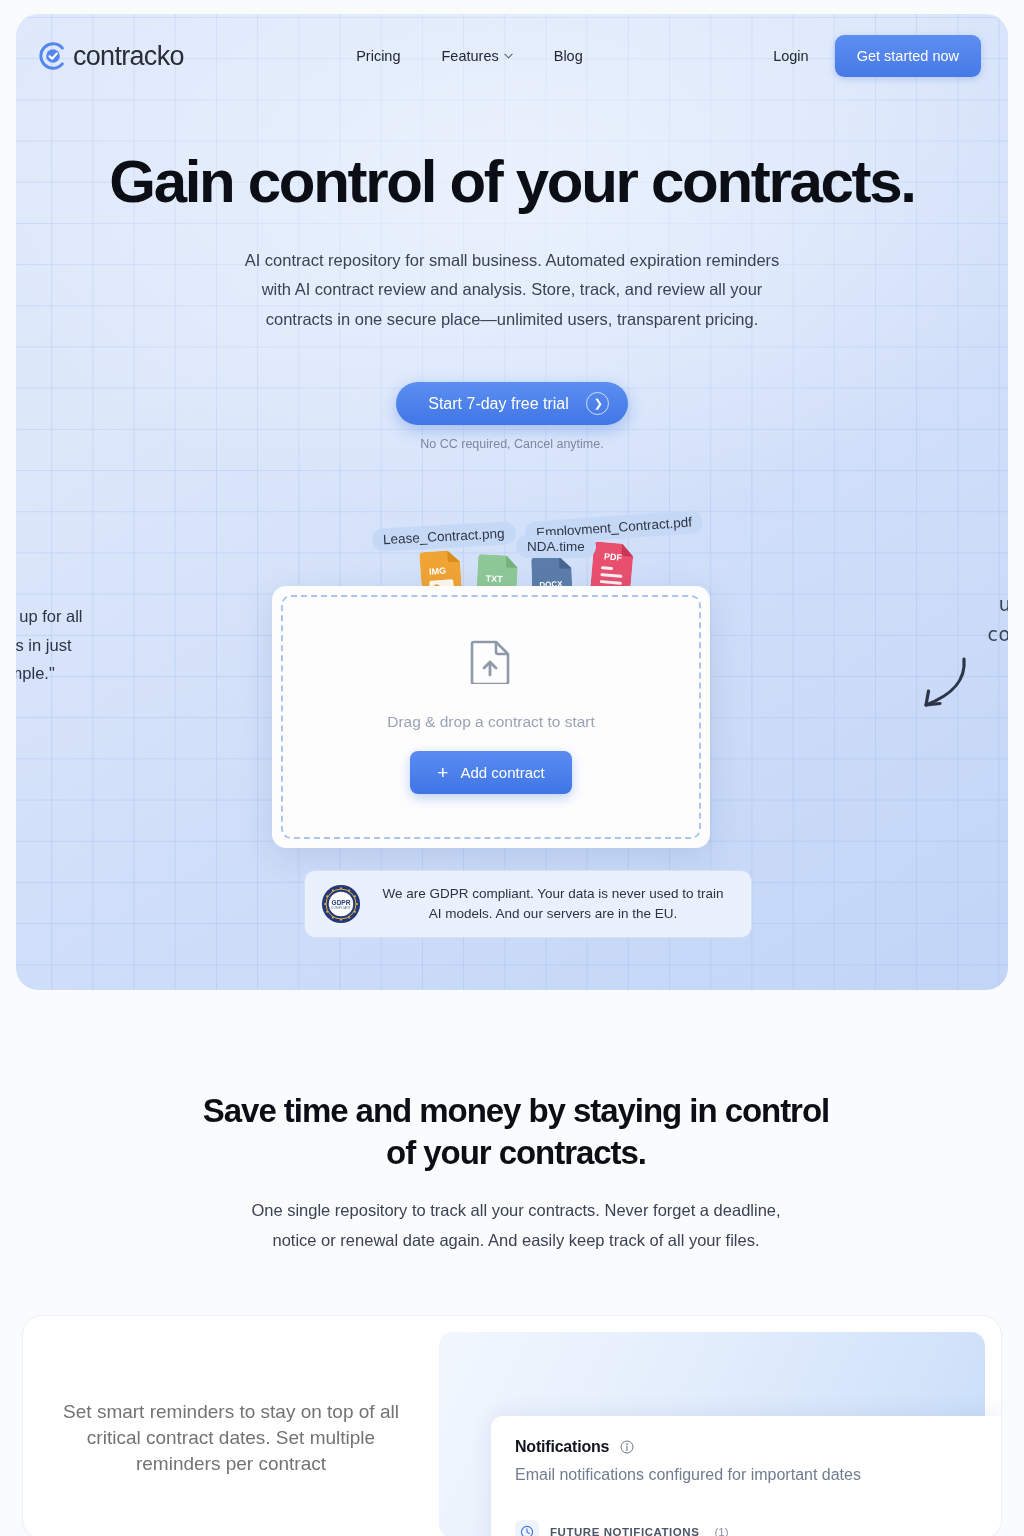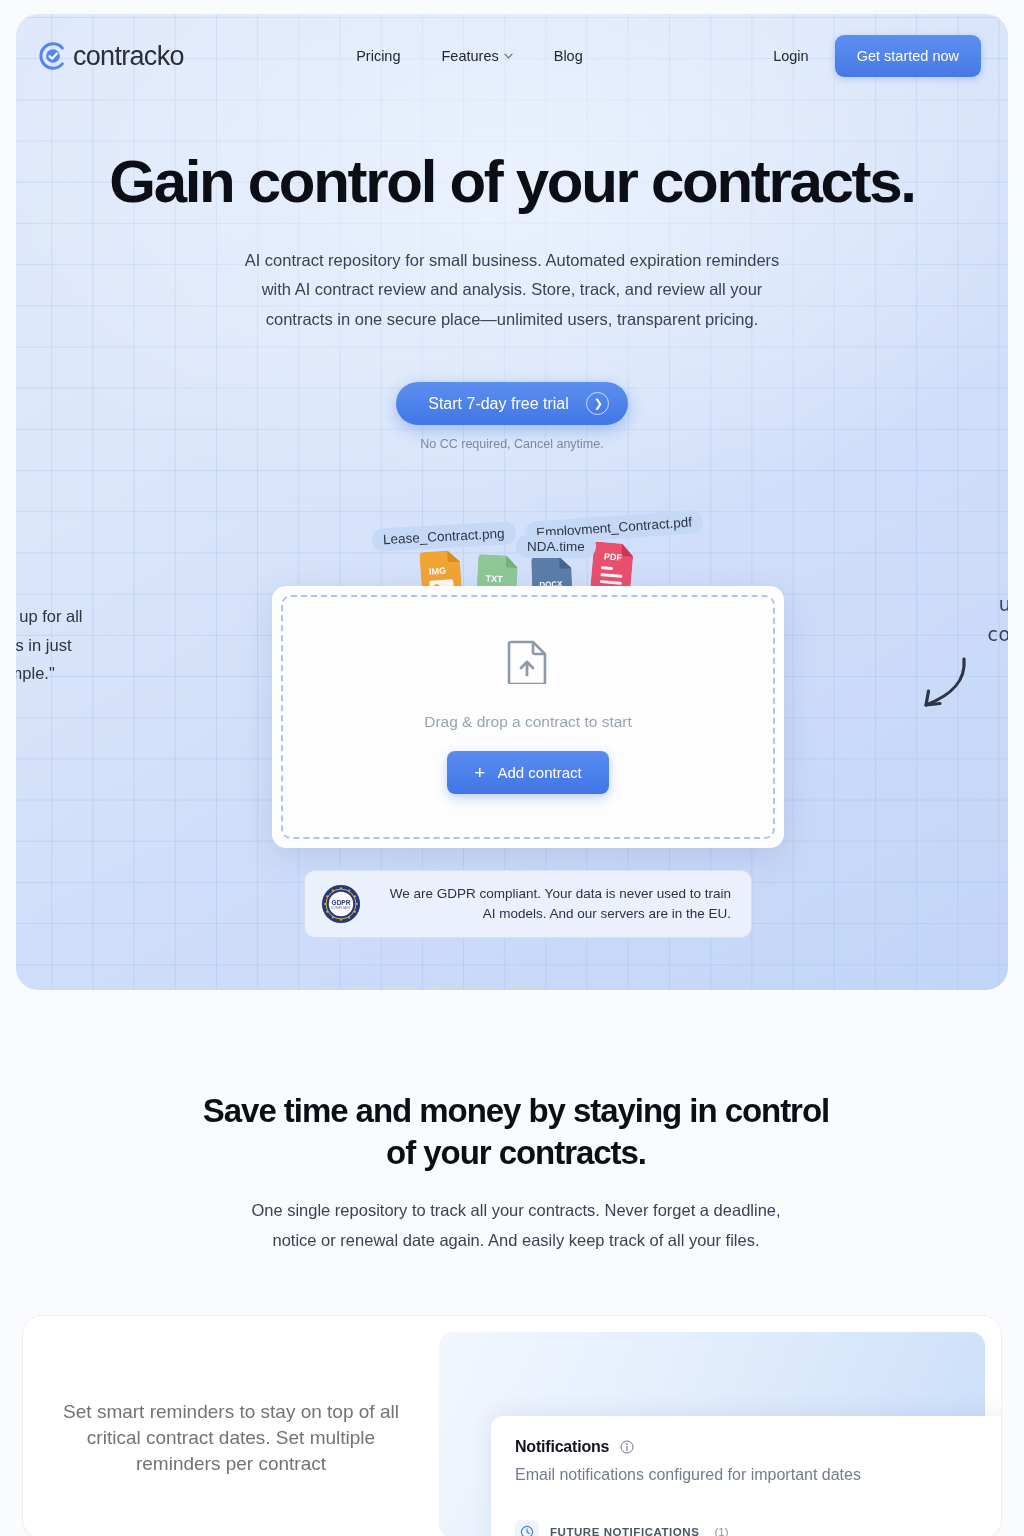--- a/index.html
+++ b/index.html
@@ -128,21 +128,21 @@
 
   .fileicon { position:absolute; width:40px; height:52px; }
   .fi-img   { left:405px; top:537px; transform:rotate(-4deg); }
   .fi-txt   { left:461px; top:541px; transform:rotate(3deg); }
   .fi-docx  { left:516px; top:543px; transform:rotate(-2deg); }
   .fi-pdf   { left:576px; top:529px; transform:rotate(5deg); }
 
   
   .dropzone {
     position:absolute; left:256px; top:572px;
-    width:512px; height:262px;
+    width:438px; height:262px;
     background:#FDFDFE;
     border-radius:14px;
     box-shadow:0 10px 34px rgba(40,70,130,.13);
     padding:9px;
     z-index:6;
   }
   .dz-inner {
     width:100%; height:100%;
     border:2px dashed #A9C5F0;
     border-radius:10px;
@@ -168,21 +168,21 @@
     position:absolute; left:288px; top:856px;
     width:448px;
     background:#EAF1FD;
     border:1px solid #D2E0F6;
     border-radius:11px;
     padding:13px 20px 13px 16px;
     display:flex; align-items:center; gap:14px;
     z-index:6;
   }
   .gdpr-badge { width:40px; height:40px; flex:none; display:block; }
-  .gdpr-text { font-size:13.5px; line-height:20px; color:#2B3242; text-align:right; }
+  .gdpr-text { font-size:13.5px; line-height:20px; color:#2B3242; text-align:center; }
 
   
   .testi {
     position:absolute; left:-72px; top:588px; width:244px;
     z-index:5;
   }
   .testi p {
     font-size:16.5px; line-height:28.5px; color:#2D3446;
   }
   .testi .who {

